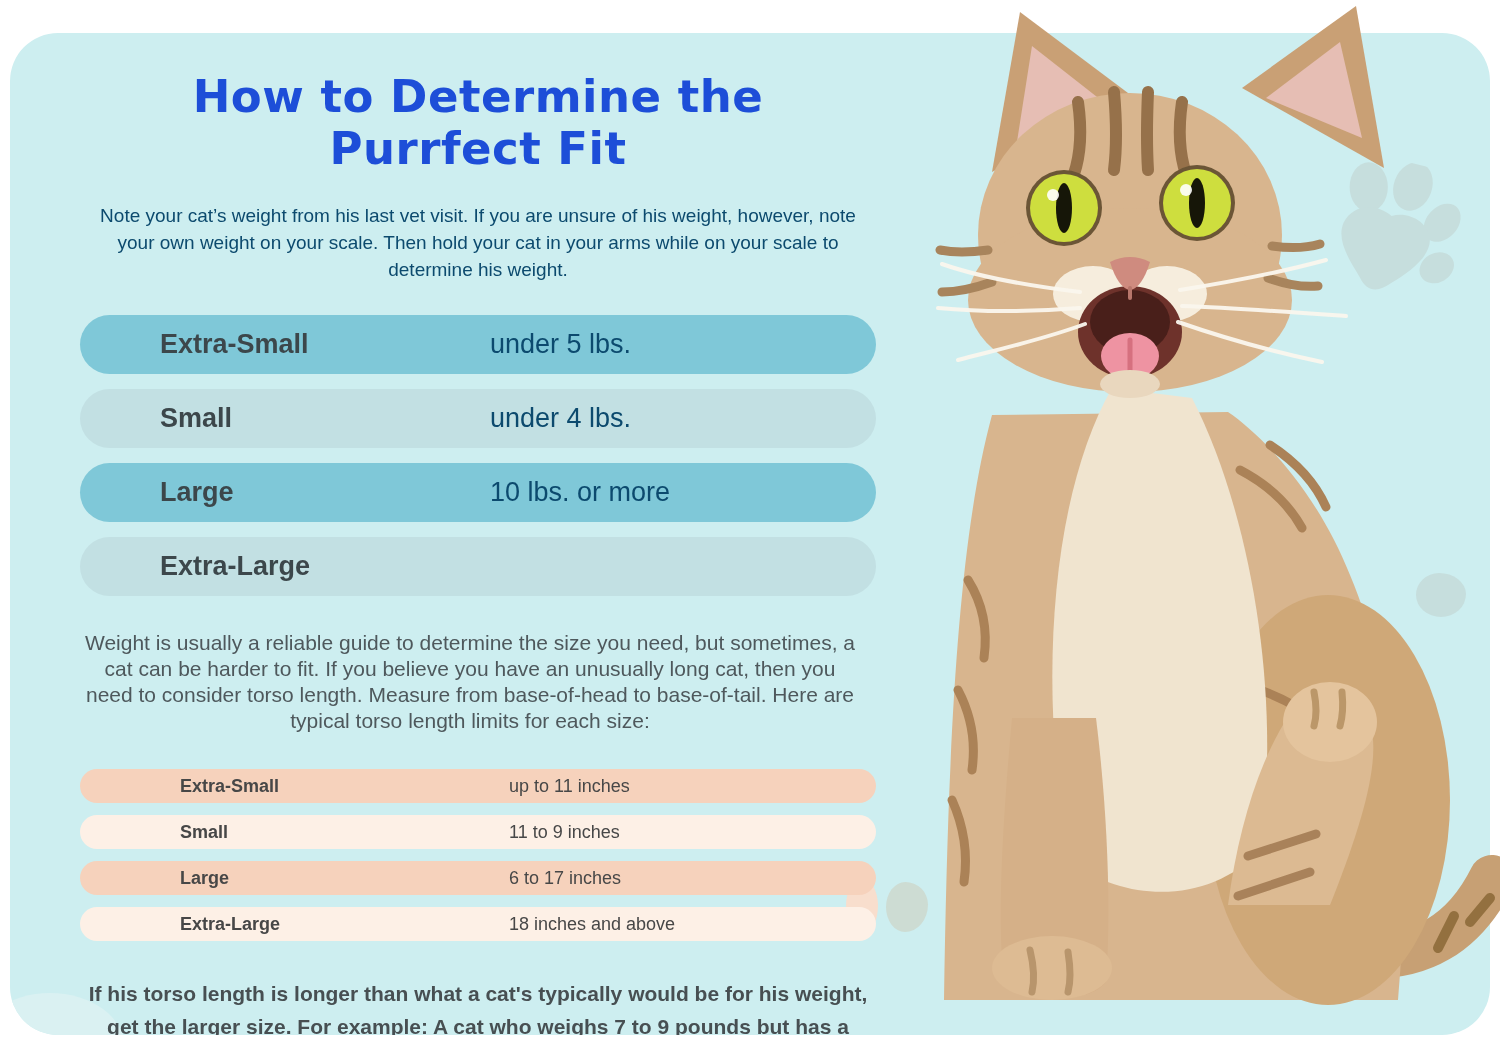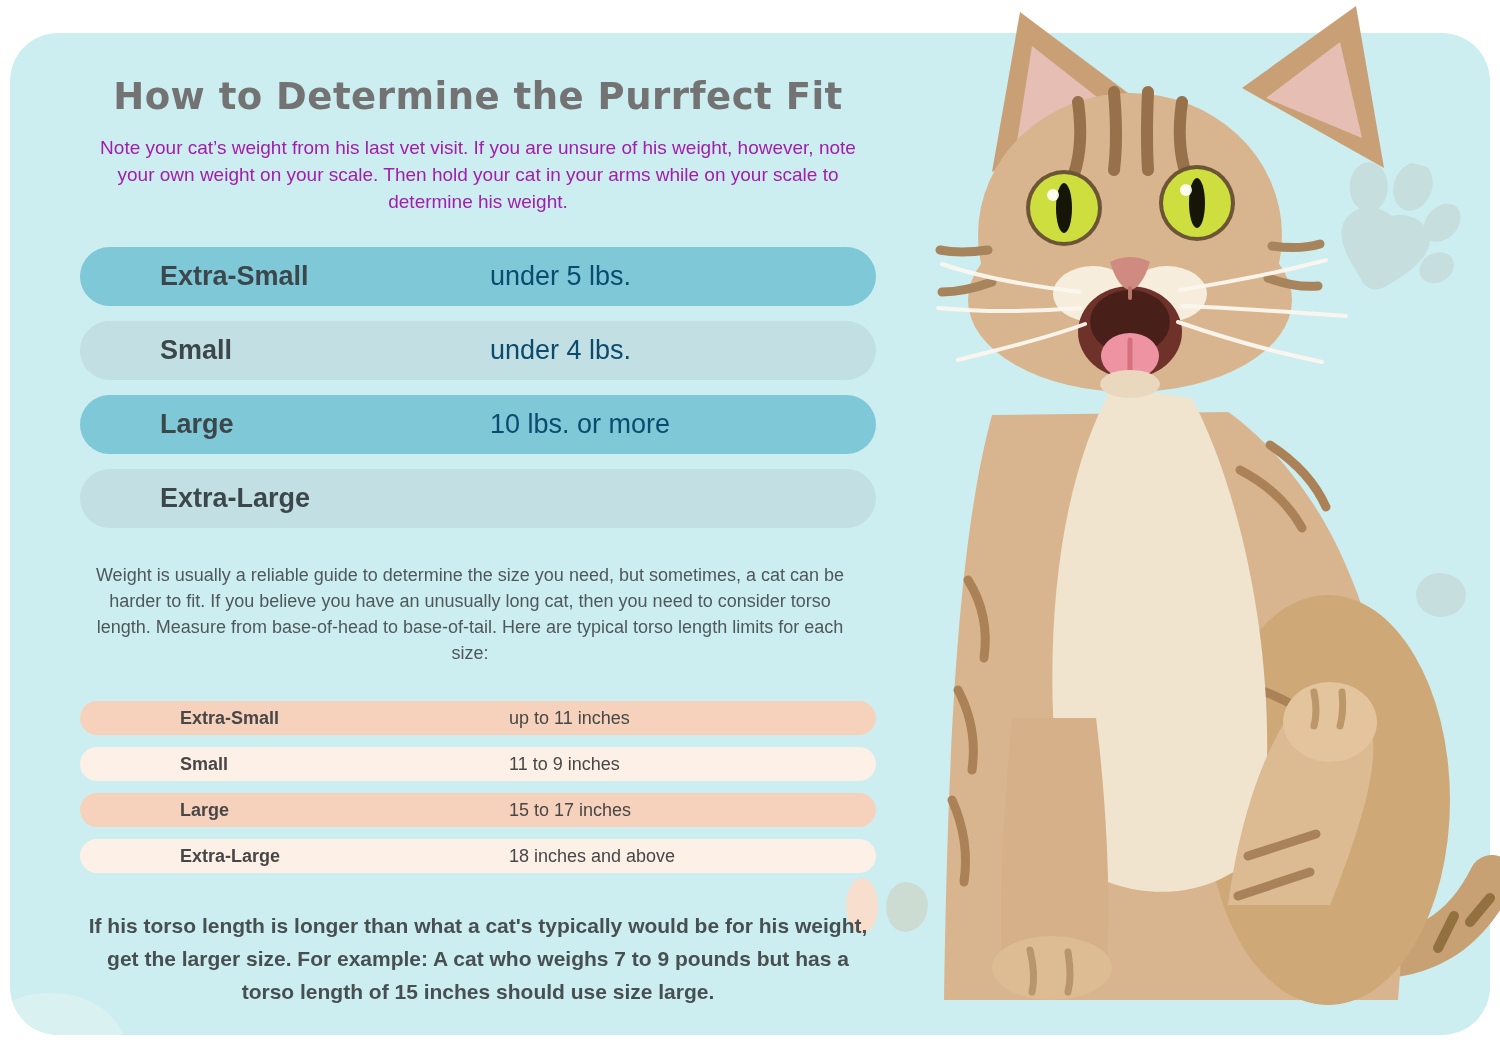--- a/index.html
+++ b/index.html
@@ -9,39 +9,39 @@
     font-family:"Liberation Sans", sans-serif;
   }
   .card{
     position:absolute;left:10px;top:33px;width:1480px;height:1002px;
     background:#cdeef0;border-radius:48px;overflow:hidden;
   }
   .content{position:absolute;left:70px;top:0;width:796px;}
   h1.title{
     margin:38px 0 0 0;text-align:center;
     font-family:"DejaVu Sans", sans-serif;
-    font-size:37px;line-height:52px;font-weight:800;color:#737373;
+    font-size:45px;line-height:52px;font-weight:800;color:#1d4ed8;
     letter-spacing:0.5px;
   }
   p.para{
-    margin:11px 18px 0 18px;text-align:center;
-    font-size:19px;line-height:27px;color:#a21caf;
+    margin:27px 18px 0 18px;text-align:center;
+    font-size:19px;line-height:27px;color:#0c4a6e;
   }
   .wtable{margin-top:32px;}
   .wrow{
     height:59px;border-radius:30px;margin-bottom:15px;
     display:flex;align-items:center;font-size:27px;
   }
   .wrow.teal{background:#7fc8d8;}
   .wrow.lite{background:#c2e0e3;}
   .wlabel{font-weight:bold;margin-left:80px;width:330px;color:#3c474b;}
   .wvalue{color:#0c4a6e;}
   p.para2{
     margin:34px 16px 0 0;text-align:center;
-    font-size:18px;line-height:26px;color:#4e585c;
+    font-size:21px;line-height:26px;color:#4e585c;
   }
   .ttable{margin-top:35px;}
   .trow{
     height:34px;border-radius:17px;margin-bottom:12px;
     display:flex;align-items:center;font-size:18px;
   }
   .trow.peach{background:#f6d2bc;}
   .trow.cream{background:#fdf0e6;}
   .tlabel{font-weight:bold;margin-left:100px;width:310px;color:#474747;}
   .tvalue{color:#474747;margin-left:19px;}
@@ -121,21 +121,21 @@
       <div class="trow peach">
         <span class="tlabel">Extra-Small</span>
         <span class="tvalue">up to 11 inches</span>
       </div>
       <div class="trow cream">
         <span class="tlabel">Small</span>
         <span class="tvalue">11 to 9 inches</span>
       </div>
       <div class="trow peach">
         <span class="tlabel">Large</span>
-        <span class="tvalue">15 to 17 inches</span>
+        <span class="tvalue">6 to 17 inches</span>
       </div>
       <div class="trow cream">
         <span class="tlabel">Extra-Large</span>
         <span class="tvalue">18 inches and above</span>
       </div>
     </div>
 
     <p class="footnote">If his torso length is longer than what a cat's typically would be for his weight, get the larger size. For example: A cat who weighs 7 to 9 pounds but has a torso length of 15 inches should use size large.</p>
   </div>
 </div>

